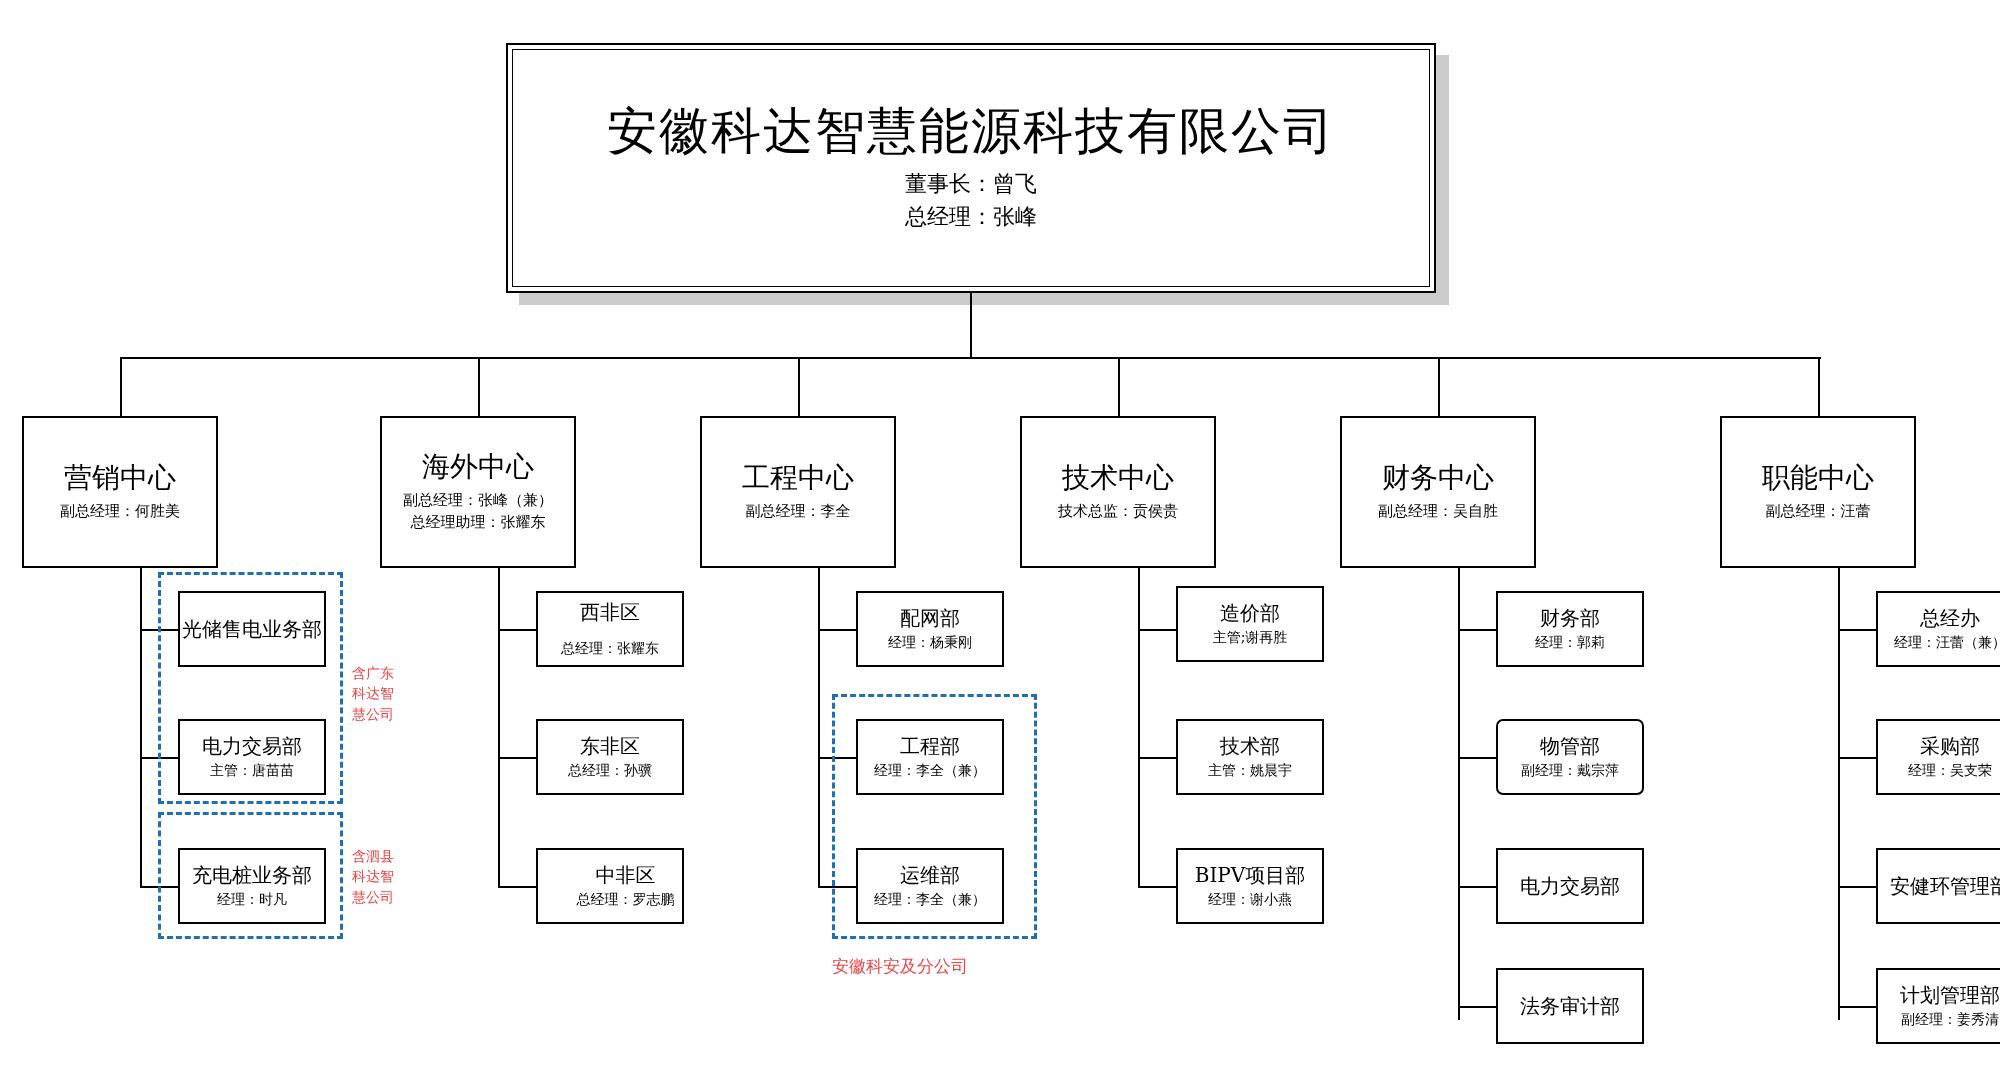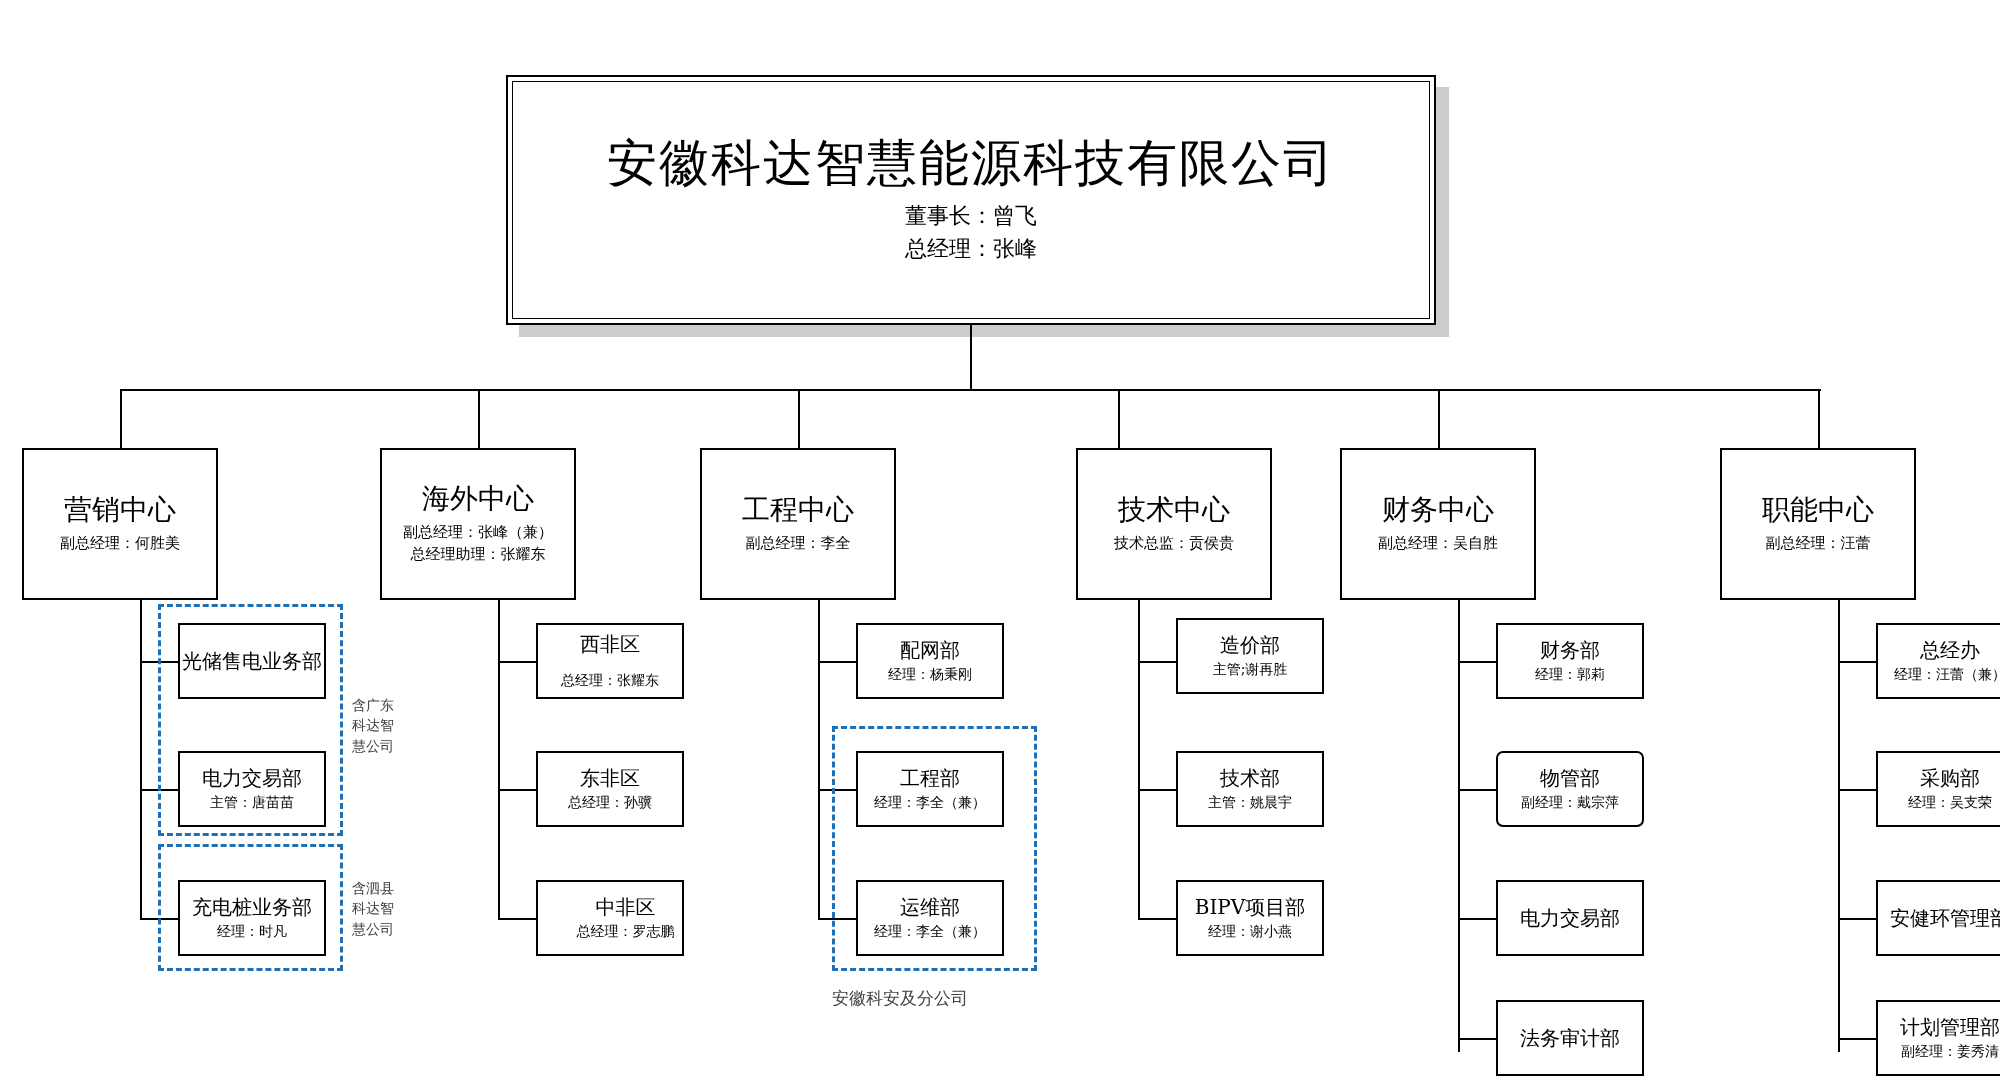--- a/index.html
+++ b/index.html
@@ -1,21 +1,21 @@
 <!DOCTYPE html>
 <html><head>
 <meta charset="utf-8">
 <style>
   html,body{margin:0;padding:0;background:#ffffff;}
   body{
     width:2000px;height:1079px;position:relative;overflow:hidden;
     font-family:"DejaVu Sans","Liberation Sans",sans-serif;
     color:#000;
   }
-  #chart{position:absolute;inset:0;margin-top:32px;}
+  #chart{position:absolute;inset:0;}
 
   
   .root-shadow{
     position:absolute;left:519px;top:55px;width:930px;top:55px;height:250px;
     background:#cccccc;
   }
   .root-box{
     position:absolute;left:506px;top:43px;width:930px;height:250px;
     background:#ffffff;border:2px solid #000;
     box-sizing:border-box;
@@ -70,21 +70,21 @@
     font-family:"DejaVu Serif","Liberation Serif",serif;
     font-size:14px;line-height:1.3;white-space:nowrap;margin-top:3px;
   }
 
   
   .dash-box{
     position:absolute;border:3px dashed #1f6fb5;box-sizing:border-box;
     background:transparent;
   }
   .note{
-    position:absolute;color:#404040;
+    position:absolute;color:#ef4444;
     font-family:"DejaVu Serif","Liberation Serif",serif;
     font-size:14px;line-height:1.45;
   }
   .note-v{width:42px;text-align:left;}
   .note-h{white-space:nowrap;font-size:17px;}
 </style>
 </head>
 <body>
 
 <div id="chart">
@@ -117,21 +117,21 @@
     <div class="center-title">工程中心</div>
     <div class="center-sub">副总经理：李全</div>
   </div>
 
   <div class="center-box" style="left:380px;top:416px;">
     <div class="center-title">海外中心</div>
     <div class="center-sub">副总经理：张峰（兼）</div>
     <div class="center-sub">总经理助理：张耀东</div>
   </div>
 
-  <div class="center-box" style="left:1076px;top:416px;">
+  <div class="center-box" style="left:1020px;top:416px;">
     <div class="center-title">技术中心</div>
     <div class="center-sub">技术总监：贡侯贵</div>
   </div>
 
   <div class="center-box" style="left:1340px;top:416px;">
     <div class="center-title">财务中心</div>
     <div class="center-sub">副总经理：吴自胜</div>
   </div>
 
   <div class="center-box" style="left:1720px;top:416px;">

